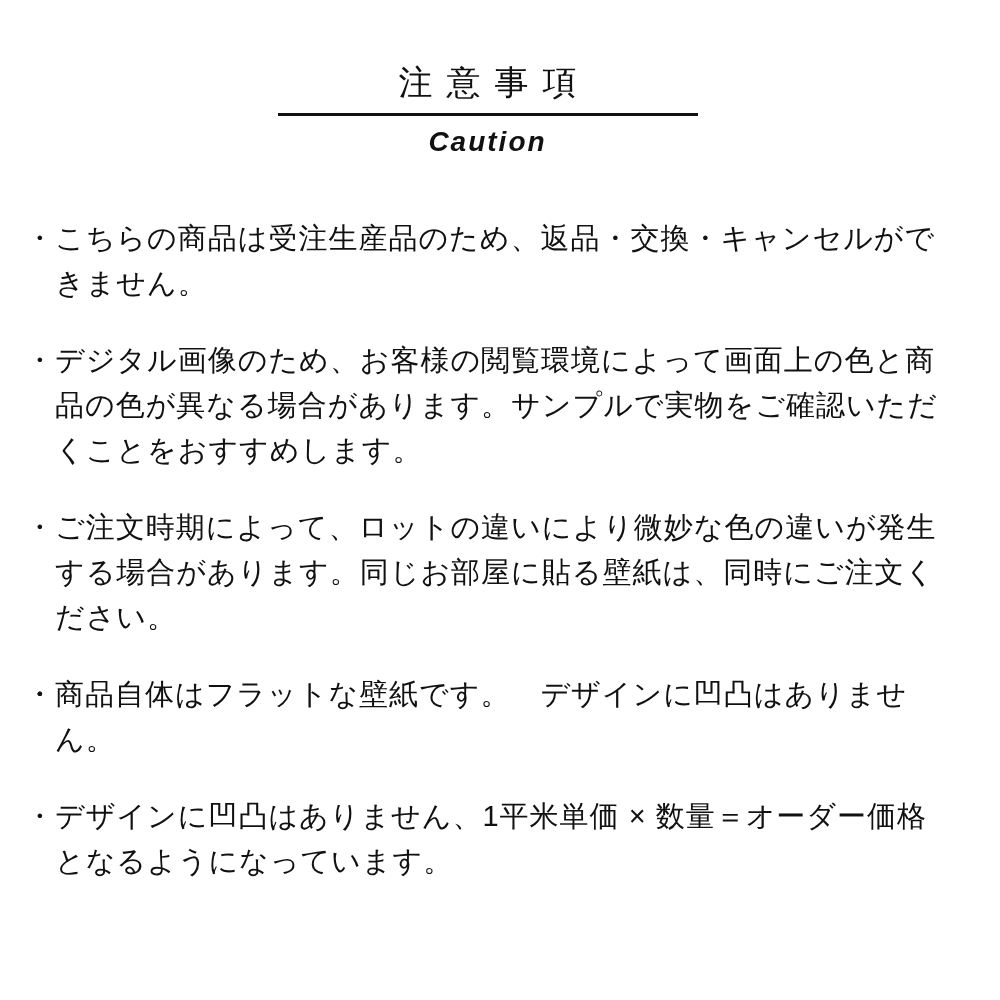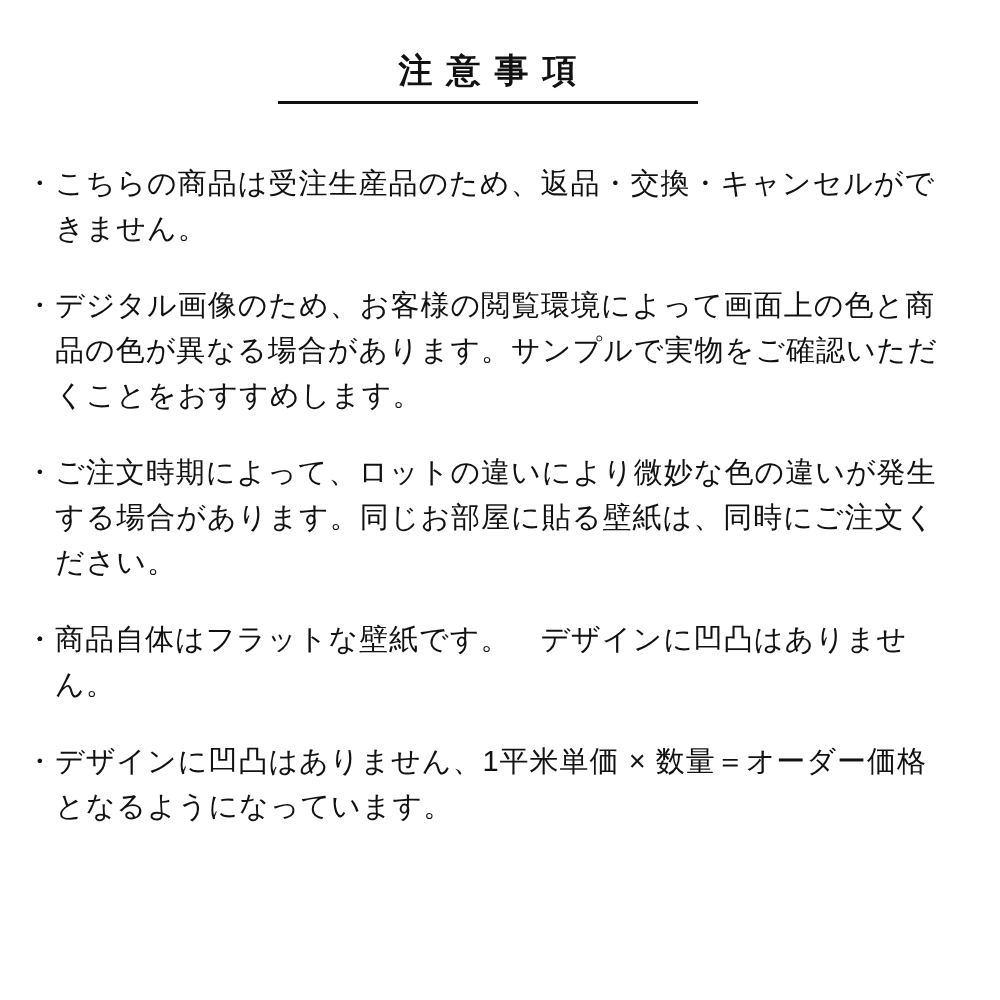--- a/index.html
+++ b/index.html
@@ -17,23 +17,23 @@
   .page {
     box-sizing: border-box;
     width: 1000px;
     height: 1000px;
     padding: 52px 50px 0 25px;
   }
   .header {
     text-align: center;
   }
   .page-title {
-    margin: 0;
+    margin: 12px;
     font-size: 34px;
-    font-weight: 700;
+    font-weight: 400;
     letter-spacing: 14px;
     text-indent: 14px; 
     line-height: 1.1;
     color: #111111;
   }
   .title-divider {
     width: 420px;
     height: 3px;
     background: #111111;
     margin: 12px auto 9px auto;
@@ -72,20 +72,21 @@
   }
 </style>
 </head>
 <body>
 
 <div class="page">
 
   <div class="header">
     <h1 class="page-title">注意事項</h1>
     <div class="title-divider"></div>
+    <div class="page-subtitle">Caution</div>
   </div>
 
   <ul class="notes">
     <li class="note-item">
       <span class="bullet">・</span>
       <span class="note-text">こちらの商品は受注生産品のため、返品・交換・キャンセルができません。</span>
     </li>
     <li class="note-item">
       <span class="bullet">・</span>
       <span class="note-text">デジタル画像のため、お客様の閲覧環境によって画面上の色と商品の色が異なる場合があります。サンプルで実物をご確認いただくことをおすすめします。</span>

